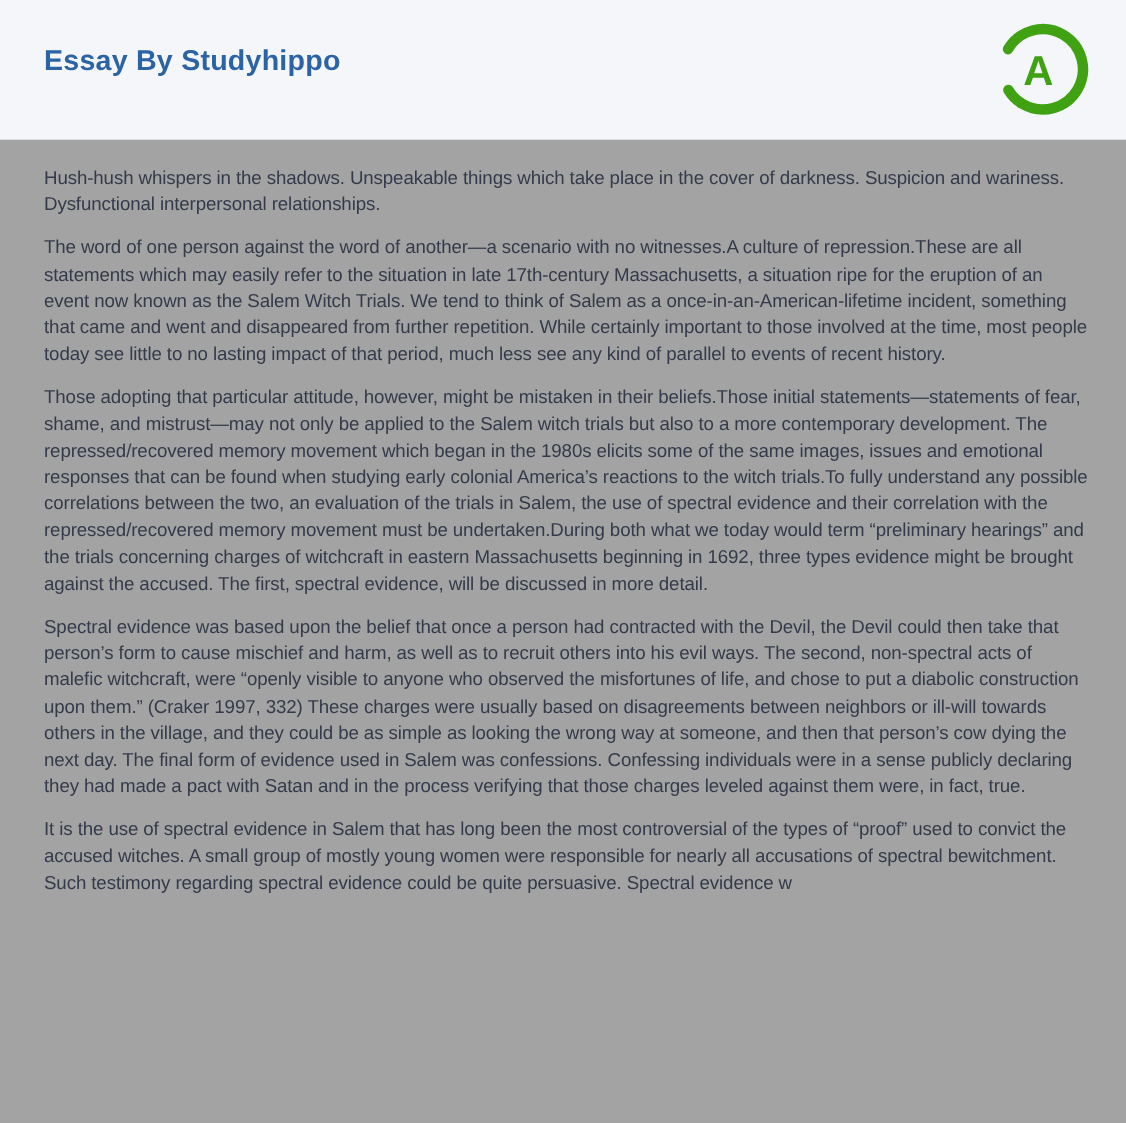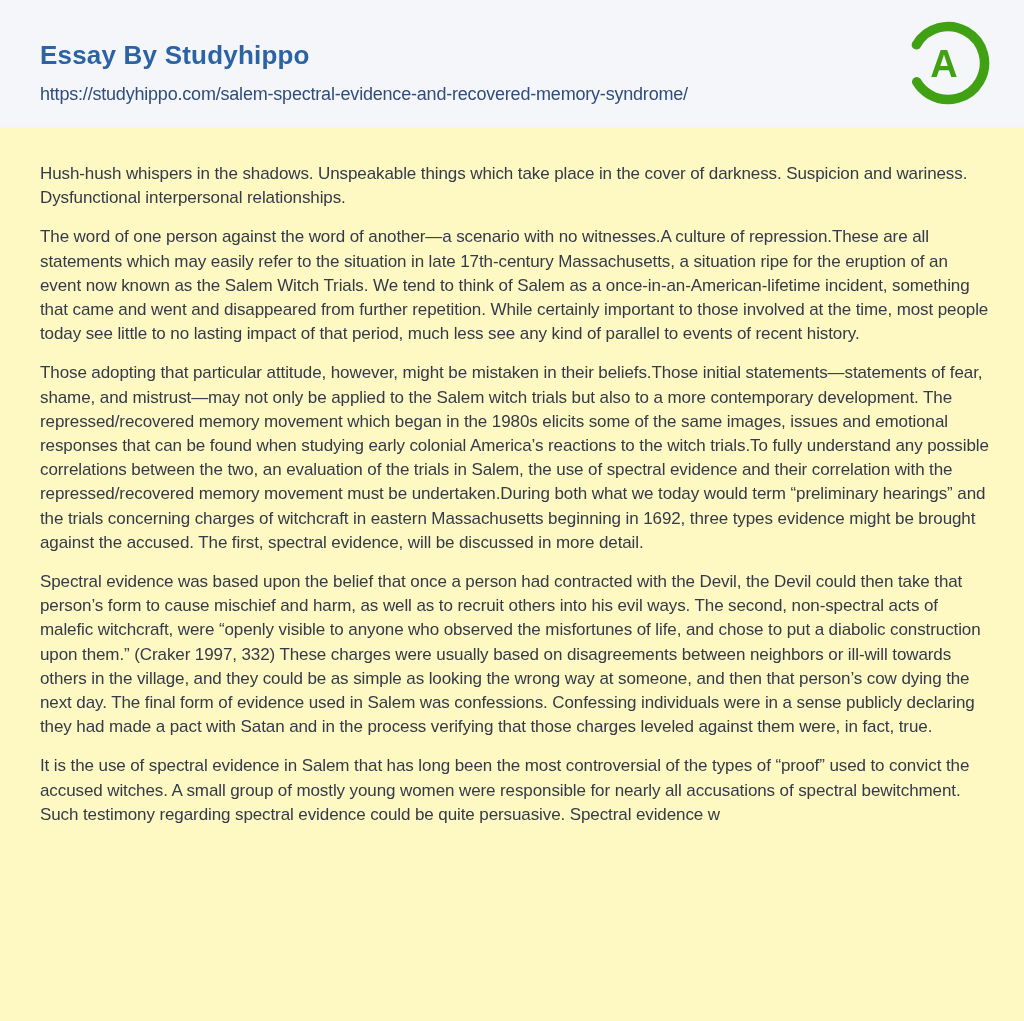--- a/index.html
+++ b/index.html
@@ -4,21 +4,21 @@
 <style>
   * { box-sizing: border-box; }
   html, body { margin: 0; padding: 0; }
   body {
     width: 1024px;
     height: 1021px;
     background: #ffffff;
     overflow: hidden;
     font-family: "Liberation Sans", sans-serif;
   }
-  .page { width: 1024px; height: 1021px; background: #fef9c3; }
+  .page { width: 1024px; height: 1021px; background: #a3a3a3; }
 
   
   .header {
     position: relative;
     height: 127px;
     background: #f4f6fa;
   }
   .brand {
     position: absolute;
     left: 40px;
@@ -52,36 +52,35 @@
   }
   .article-title {
     margin: 0 0 10px 0;
     font-size: 32.5px;
     line-height: 35px;
     font-weight: 700;
     color: #1b1d27;
     letter-spacing: -0.4px;
   }
   .article-body p {
-    margin: 12px 0 15px 0;
+    margin: 0 0 15px 0;
     font-size: 17px;
     line-height: 24.2px;
     font-weight: 400;
     color: #343a4a;
     letter-spacing: -0.1px;
   }
 </style>
 </head>
 <body>
 
 <div class="page">
 
   <div class="header">
     <div class="brand">Essay By Studyhippo</div>
-    <div class="url">https://studyhippo.com/salem-spectral-evidence-and-recovered-memory-syndrome/</div>
     <div class="logo">
       <svg width="84" height="84" viewBox="0 0 84 84">
         <circle cx="42" cy="42" r="36.5" fill="none" stroke="#40a212" stroke-width="9.5" stroke-linecap="round" stroke-dasharray="190.2 39.1" transform="rotate(-150 42 42)"></circle>
         <text x="38" y="56" font-size="38" font-weight="700" fill="#40a212" text-anchor="middle">A</text>
       </svg>
     </div>
   </div>
 
   <div class="main">
 

